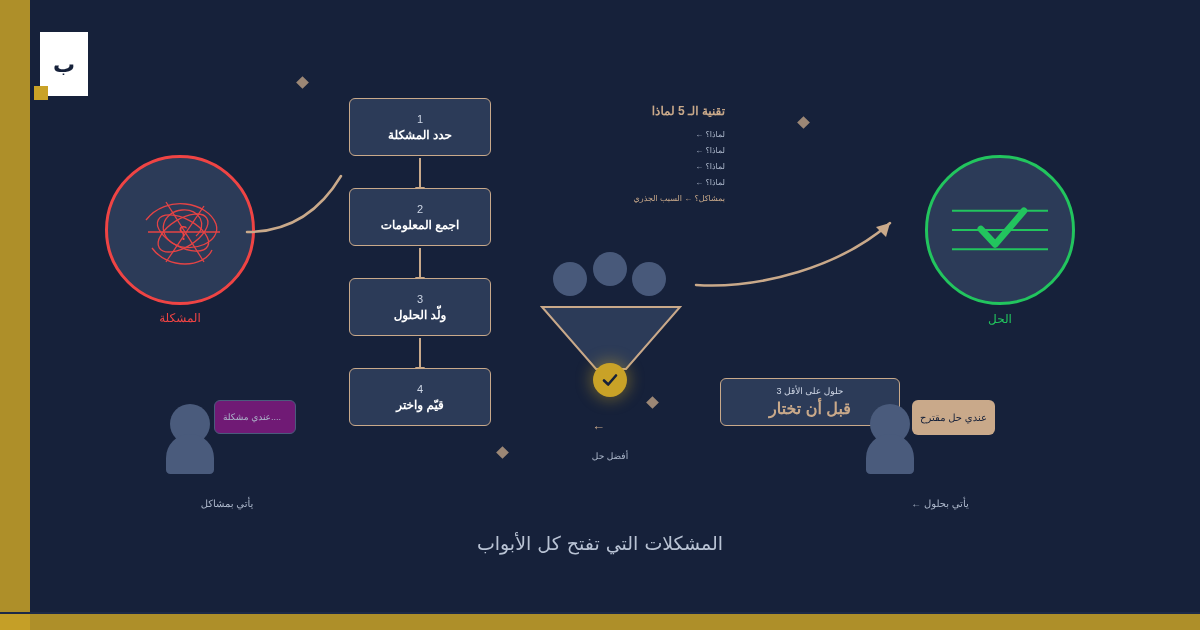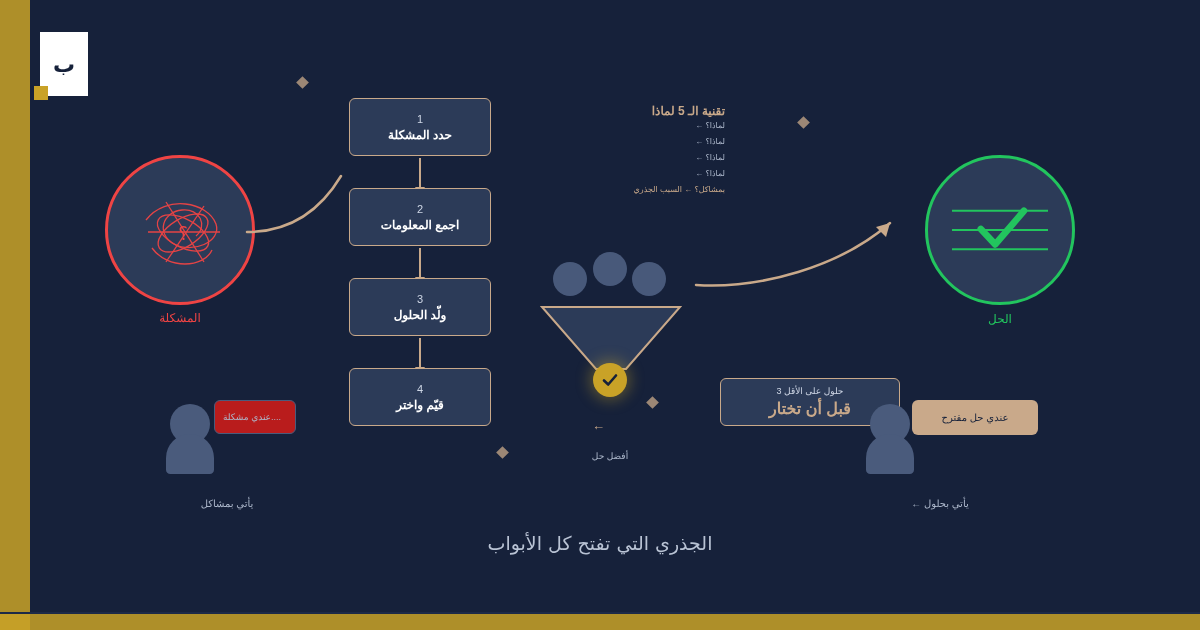--- a/index.html
+++ b/index.html
@@ -101,21 +101,21 @@
   #arrow-1 { top: 158px; }
   #arrow-2 { top: 248px; }
   #arrow-3 { top: 338px; }
 
   
   #whys-panel {
     position: absolute; left: 525px; top: 104px; width: 200px;
     text-align: right; direction: rtl;
   }
   #whys-panel .why-title {
-    font-size: 12px; font-weight: bold; color: #c9a98a; margin-bottom: 4px;
+    font-size: 12px; font-weight: bold; color: #c9a98a; margin-bottom: 13px;
   }
   #whys-panel .why-line {
     font-size: 8px; color: #aeb9cc; margin-bottom: 8px; line-height: 1;
   }
   #whys-panel .why-line.root { color: #c9a98a; }
 
   
   .funnel-dot {
     position: absolute; border-radius: 50%; background: #48597a;
   }
@@ -163,28 +163,28 @@
   #person-right-body { left: 866px; top: 434px; width: 48px; height: 40px; }
   #person-right-caption {
     position: absolute; left: 875px; top: 498px; width: 130px;
     text-align: center; font-size: 10px; color: #aeb9cc;
   }
 
   
   .bubble-grey {
     position: absolute; left: 214px; top: 400px;
     width: 82px; height: 34px;
-    background: #b91c1c; border: 1px solid #4a5b7c; border-radius: 6px;
+    background: #701a75; border: 1px solid #4a5b7c; border-radius: 6px;
     display: flex; align-items: center; justify-content: flex-end;
     padding: 16px 8px;
     font-size: 9px; color: #aeb9cc;
   }
   .bubble-gold {
     position: absolute; left: 912px; top: 400px;
-    width: 126px; height: 35px;
+    width: 83px; height: 35px;
     background: #c9a98a; border-radius: 6px;
     display: flex; align-items: center; justify-content: center;
     font-size: 10px; color: #16213a;
   }
 
   
   #rule-card {
     position: absolute; left: 720px; top: 378px;
     width: 180px; height: 48px;
     background: #2c3b58; border: 1px solid #c9a98a; border-radius: 6px;
@@ -317,15 +317,15 @@
   <div class="person-head" id="person-left-head"></div>
   <div class="person-body" id="person-left-body"></div>
   <div class="bubble-grey">....عندي مشكلة</div>
   <div id="person-left-caption">يأتي بمشاكل</div>
 
   <div class="person-head" id="person-right-head"></div>
   <div class="person-body" id="person-right-body"></div>
   <div class="bubble-gold">عندي حل مقترح</div>
   <div id="person-right-caption">يأتي بحلول ←</div>
 
-  <div id="subtitle">الجذري التي تفتح كل الأبواب</div>
+  <div id="subtitle">المشكلات التي تفتح كل الأبواب</div>
 
 </div>
 
 </body></html>

